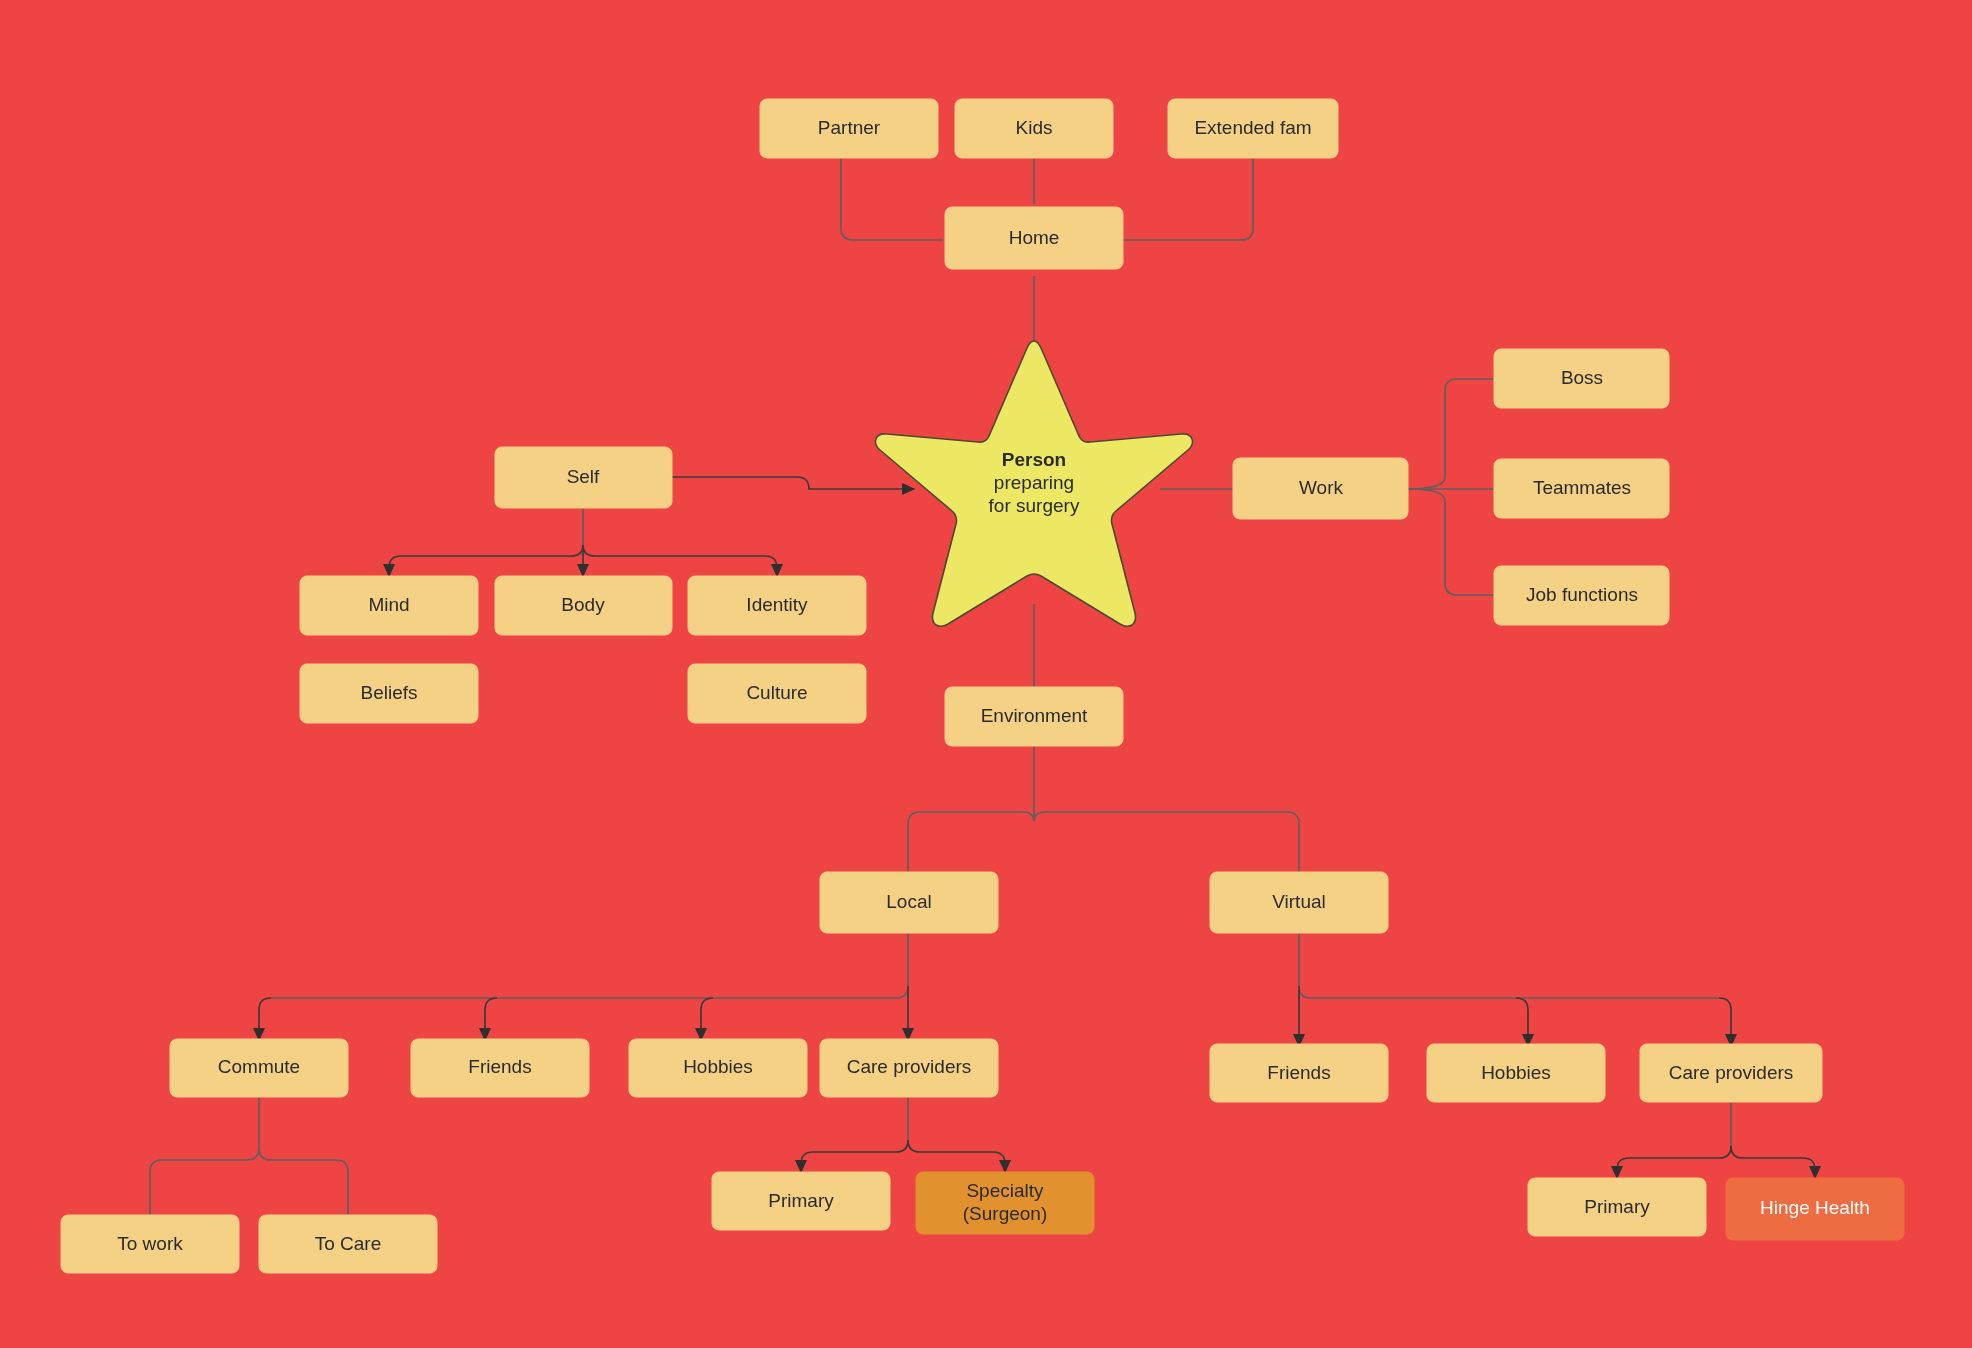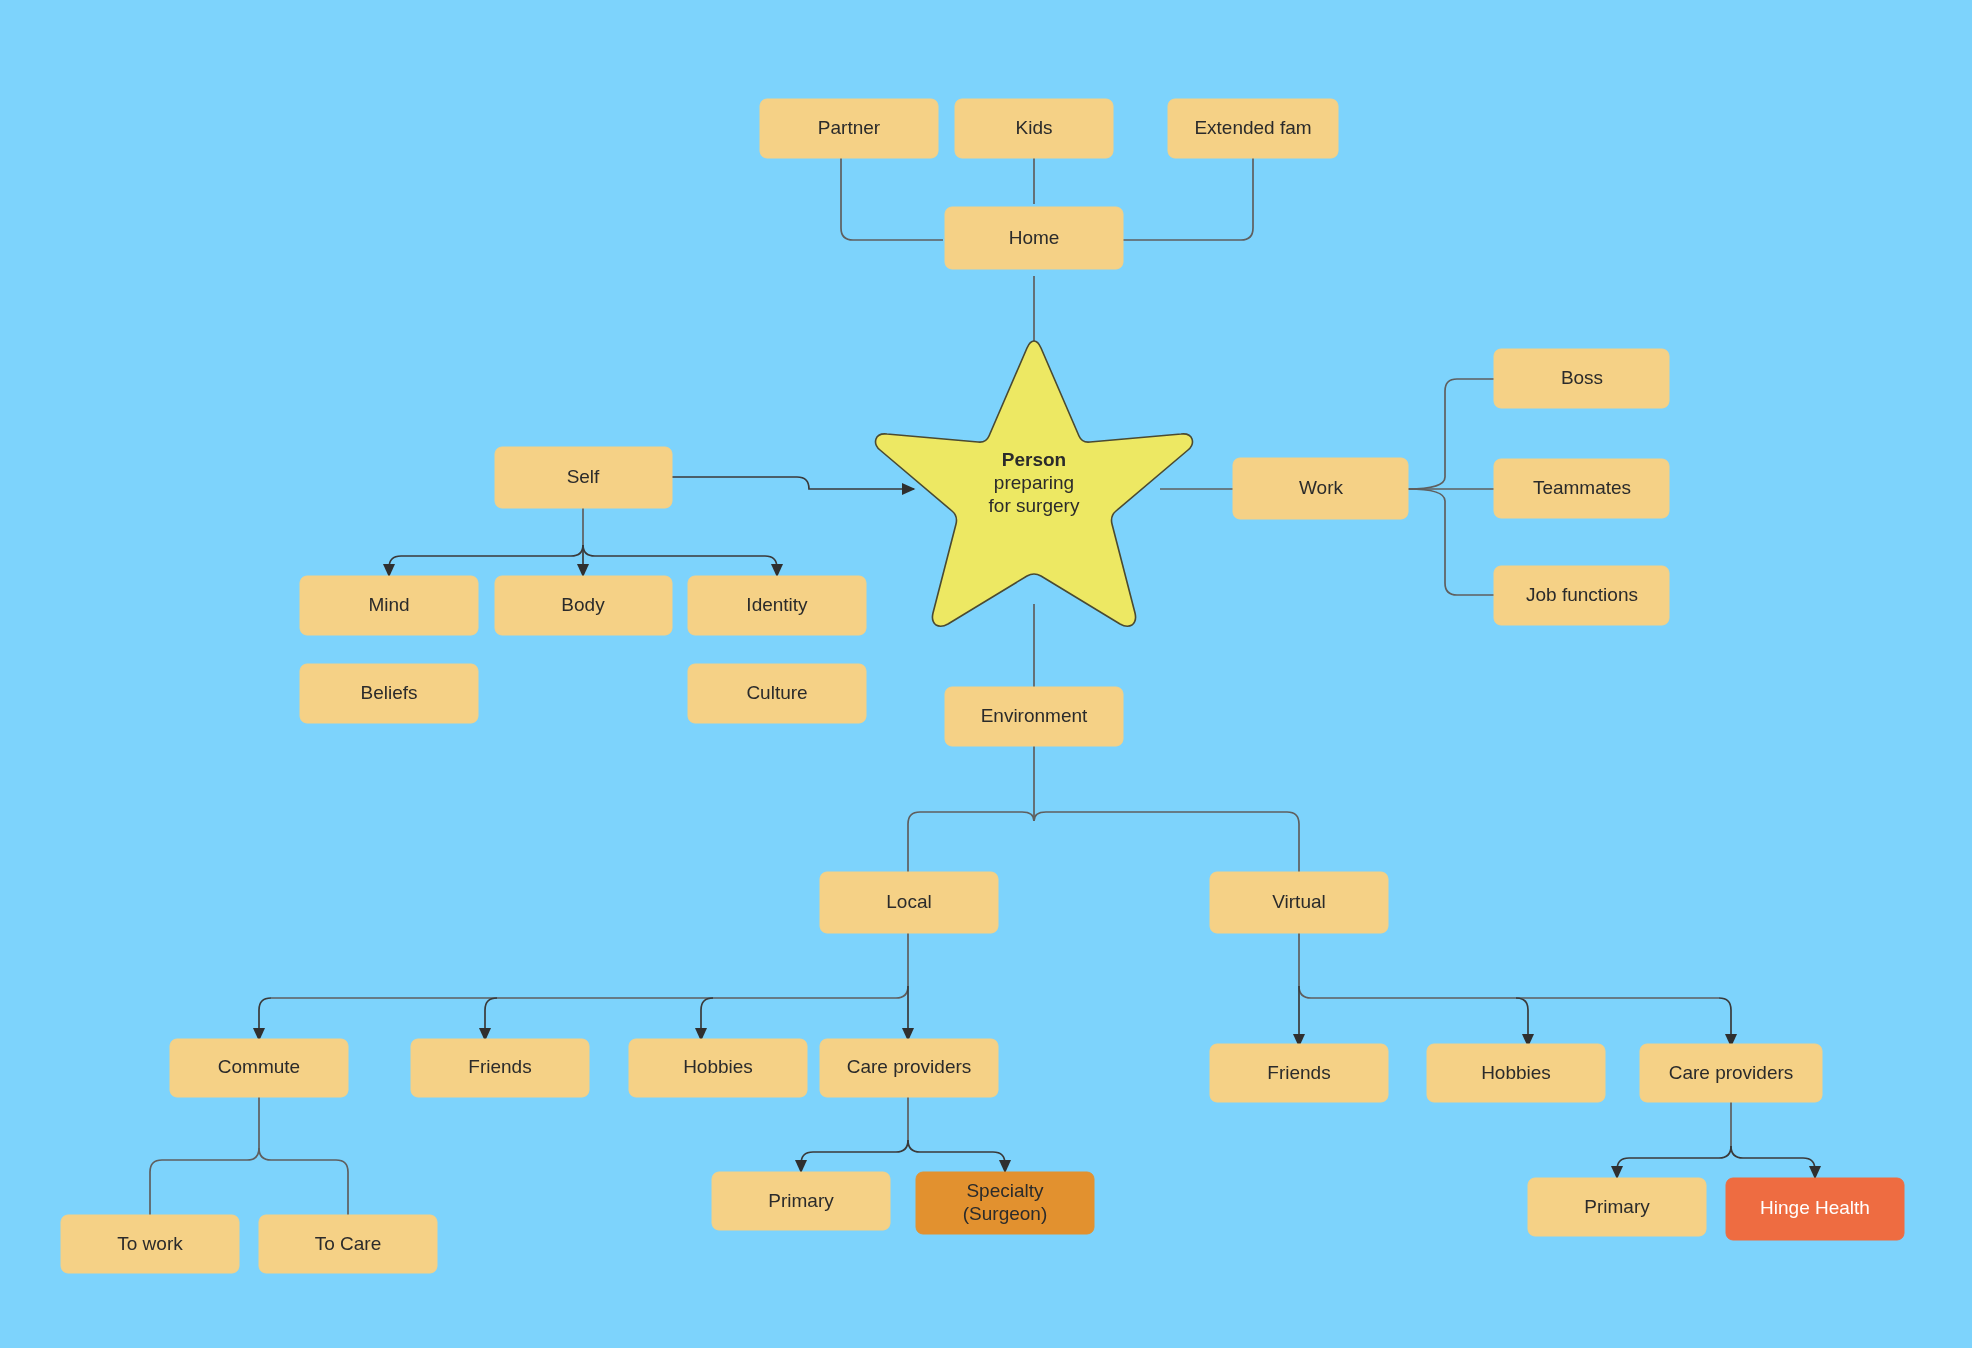--- a/index.html
+++ b/index.html
@@ -10,21 +10,21 @@
   body {
     width: 1972px;
     height: 1348px;
     overflow: hidden;
     font-family: "Liberation Sans", sans-serif;
   }
   #canvas {
     position: relative;
     width: 1972px;
     height: 1348px;
-    background: #7dd3fc;
+    background: #ef4444;
   }
   svg.diagram {
     position: absolute;
     top: 0;
     left: 0;
     width: 1972px;
     height: 1348px;
   }
   .node-rect {
     fill: #f5d186;

